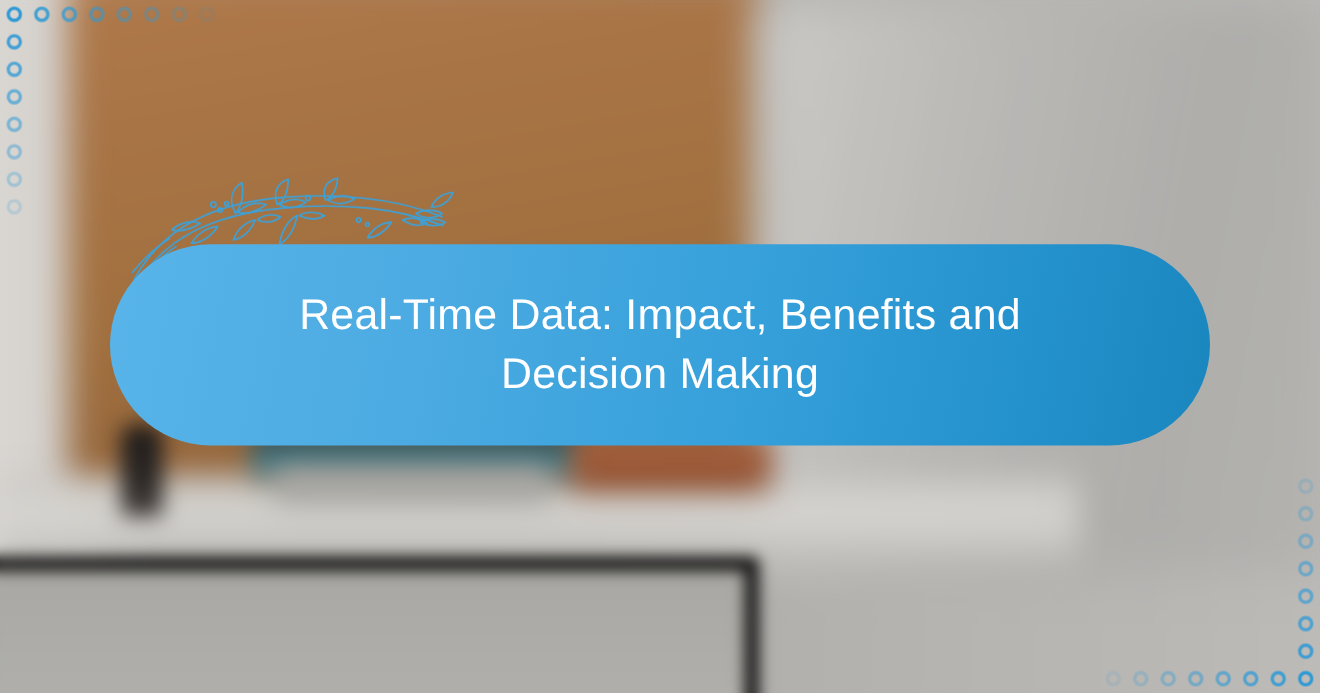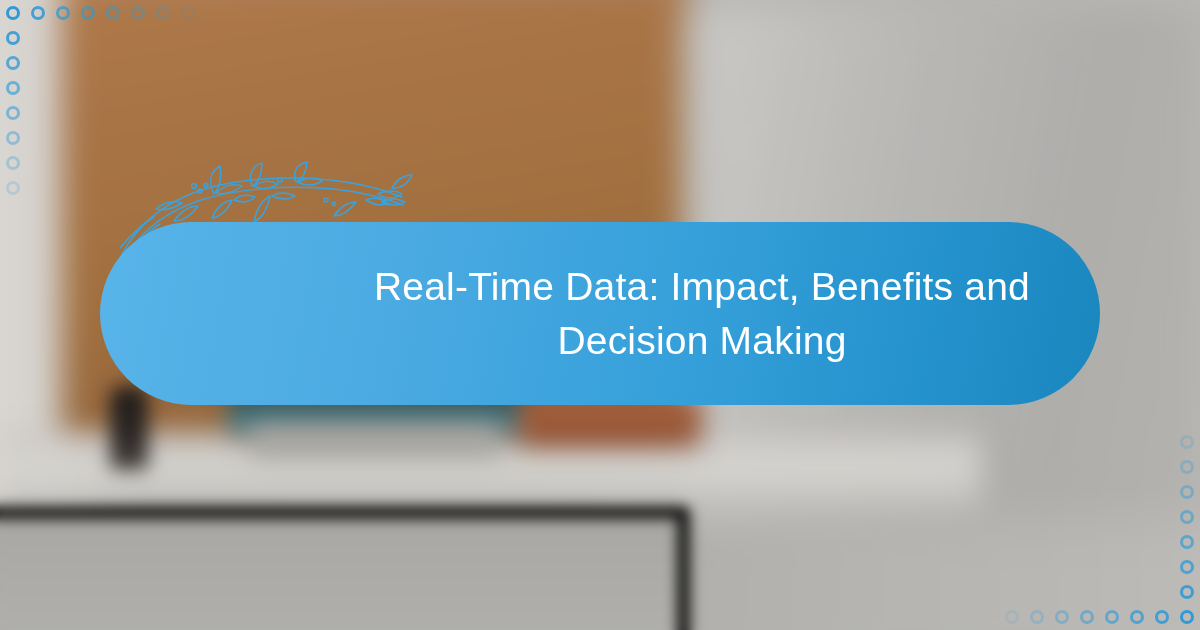--- a/index.html
+++ b/index.html
@@ -184,21 +184,21 @@
   .pill {
     position: absolute;
     left: 100px;
     top: 222px;
     width: 1000px;
     height: 183px;
     border-radius: 999px;
     background: linear-gradient(100deg, #58b4e9 0%, #4cabe2 28%, #36a0da 58%, #2492cd 82%, #1a86be 100%);
     display: flex;
     align-items: center;
-    justify-content: flex-end;
+    justify-content: center;
     box-sizing: border-box;
     padding: 0 70px;
   }
   .pill-title {
     color: #ffffff;
     font-family: "Liberation Sans", sans-serif;
     font-size: 39px;
     font-weight: 400;
     line-height: 1.38;
     text-align: center;

